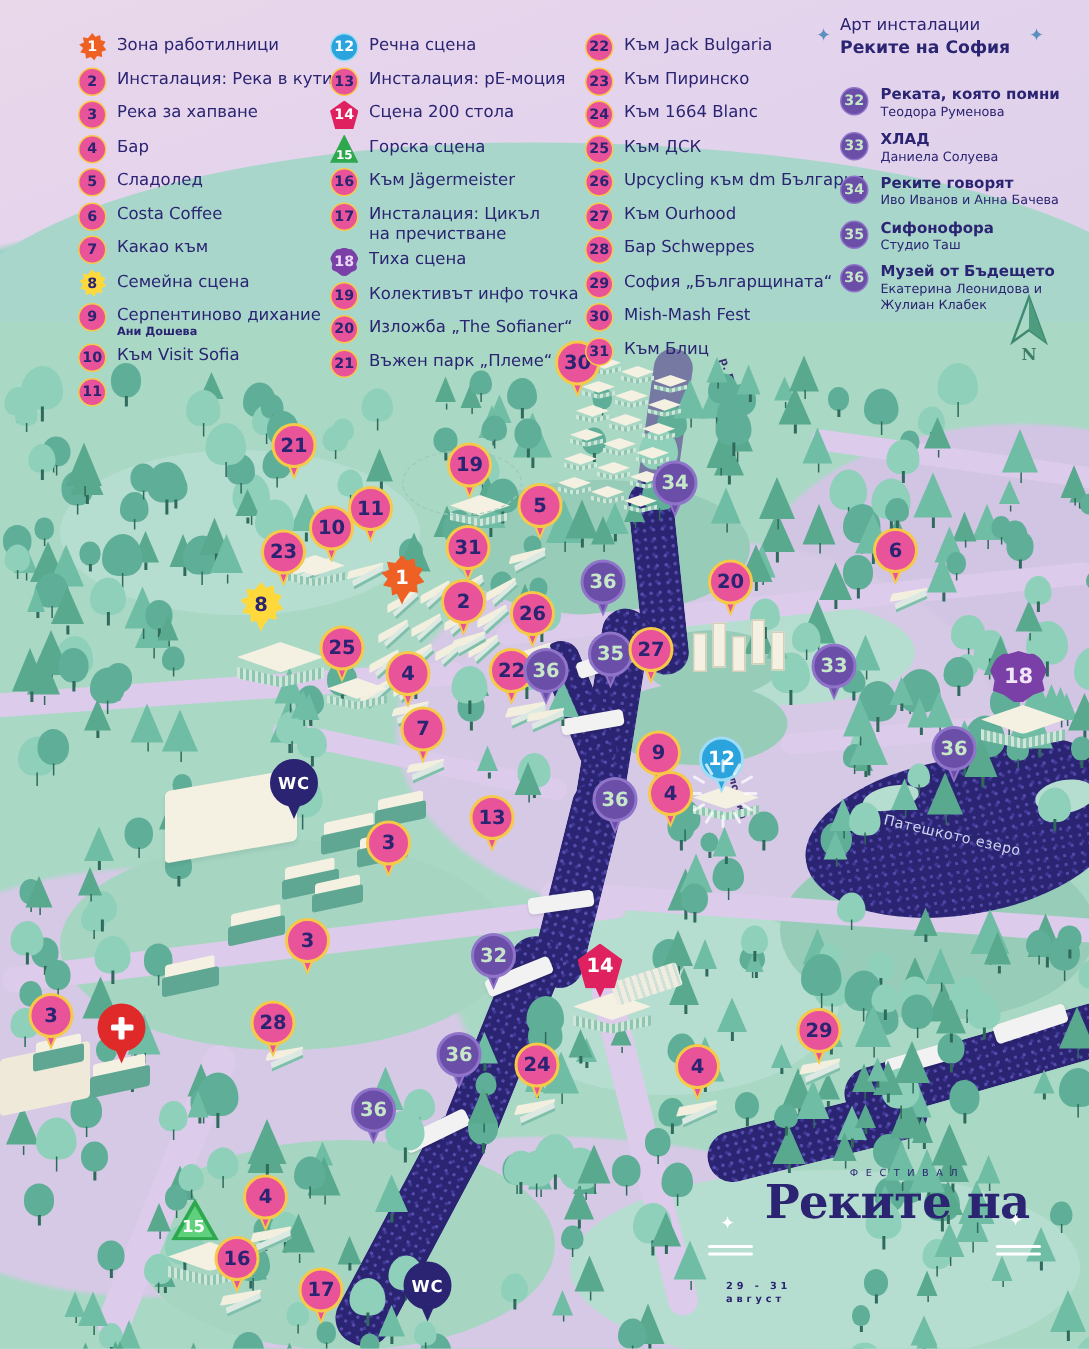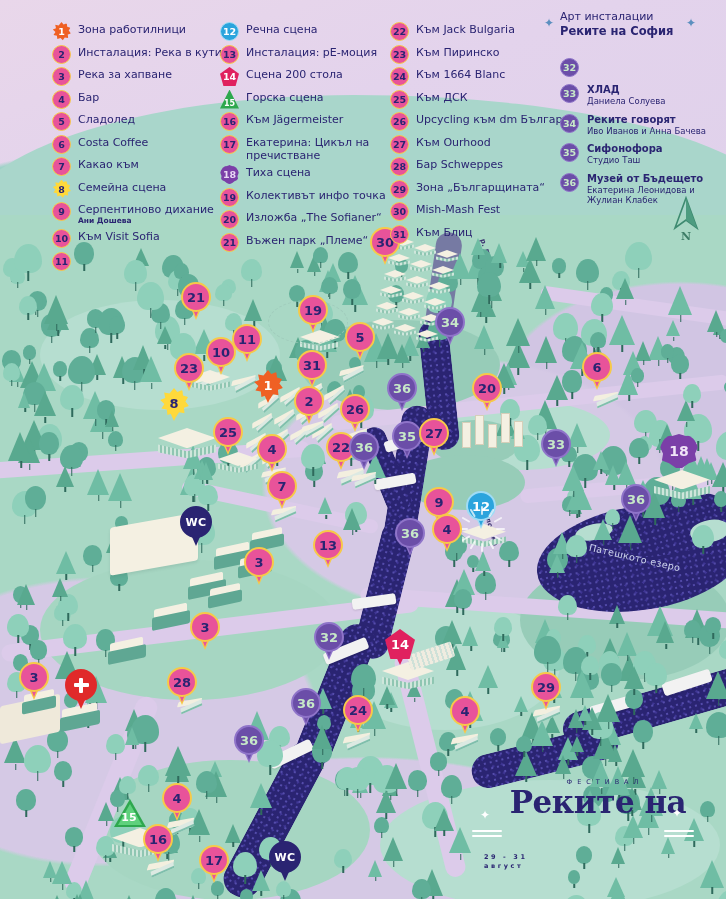--- a/index.html
+++ b/index.html
@@ -2844,21 +2844,21 @@
         </div>
         <div class="legend-row">
           <div class="chip">16</div>
           <div class="legend-text">
             <div class="legend-label">Към Jägermeister</div>
           </div>
         </div>
         <div class="legend-row">
           <div class="chip">17</div>
           <div class="legend-text">
-            <div class="legend-label wrap">Екатерина: Цикъл на пречистване</div>
+            <div class="legend-label wrap">Инсталация: Цикъл на пречистване</div>
           </div>
         </div>
         <div class="legend-row">
           <div class="chip blob">18</div>
           <div class="legend-text">
             <div class="legend-label">Тиха сцена</div>
           </div>
         </div>
         <div class="legend-row">
           <div class="chip">19</div>
@@ -2918,21 +2918,21 @@
         </div>
         <div class="legend-row">
           <div class="chip">28</div>
           <div class="legend-text">
             <div class="legend-label">Бар Schweppes</div>
           </div>
         </div>
         <div class="legend-row">
           <div class="chip">29</div>
           <div class="legend-text">
-            <div class="legend-label">Зона „Българщината“</div>
+            <div class="legend-label">София „Българщината“</div>
           </div>
         </div>
         <div class="legend-row">
           <div class="chip">30</div>
           <div class="legend-text">
             <div class="legend-label">Mish-Mash Fest</div>
           </div>
         </div>
         <div class="legend-row">
           <div class="chip">31</div>
@@ -2944,20 +2944,24 @@
 
     <div id="art-head">
       <span class="spark" style="left:-16px; top:6px;">✦</span>
       <span class="spark" style="left:126px; top:6px;">✦</span>
       <div class="ah1">Арт инсталации</div>
       <div class="ah2">Реките на София</div>
     </div>
     <div class="legend-col" id="lcol4" style="left:560px; top:58px; width:168px;">
         <div class="art-row">
           <div class="chip art" style="margin-right: 8px;">32</div>
+          <div>
+            <div class="art-title">Реката, която помни</div>
+            <div class="art-auth">Теодора Руменова</div>
+          </div>
         </div>
         <div class="art-row">
           <div class="chip art" style="margin-right: 8px;">33</div>
           <div>
             <div class="art-title">ХЛАД</div>
             <div class="art-auth">Даниела Солуева</div>
           </div>
         </div>
         <div class="art-row">
           <div class="chip art" style="margin-right: 8px;">34</div>

